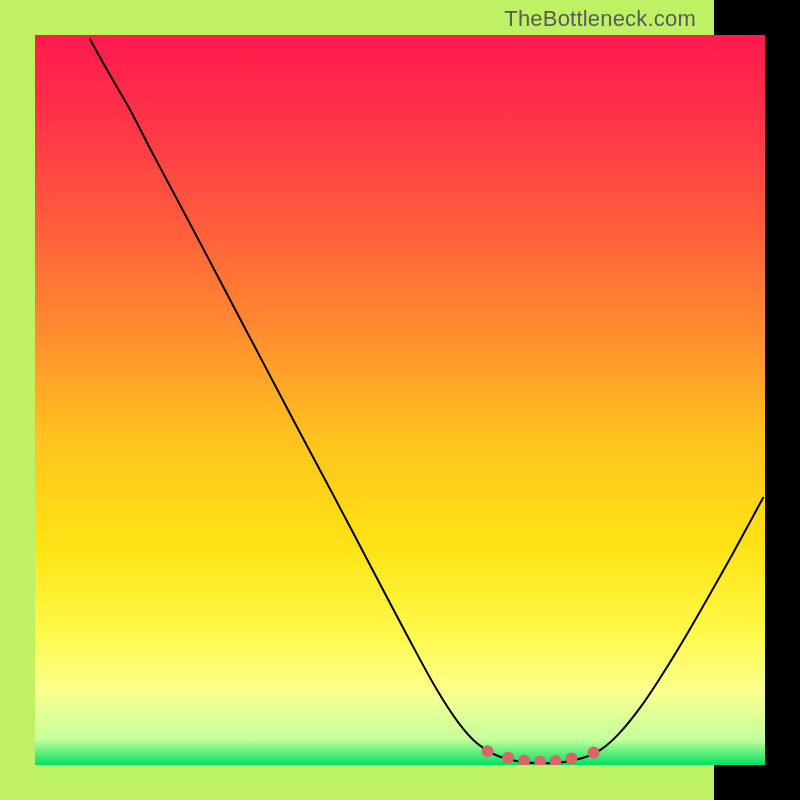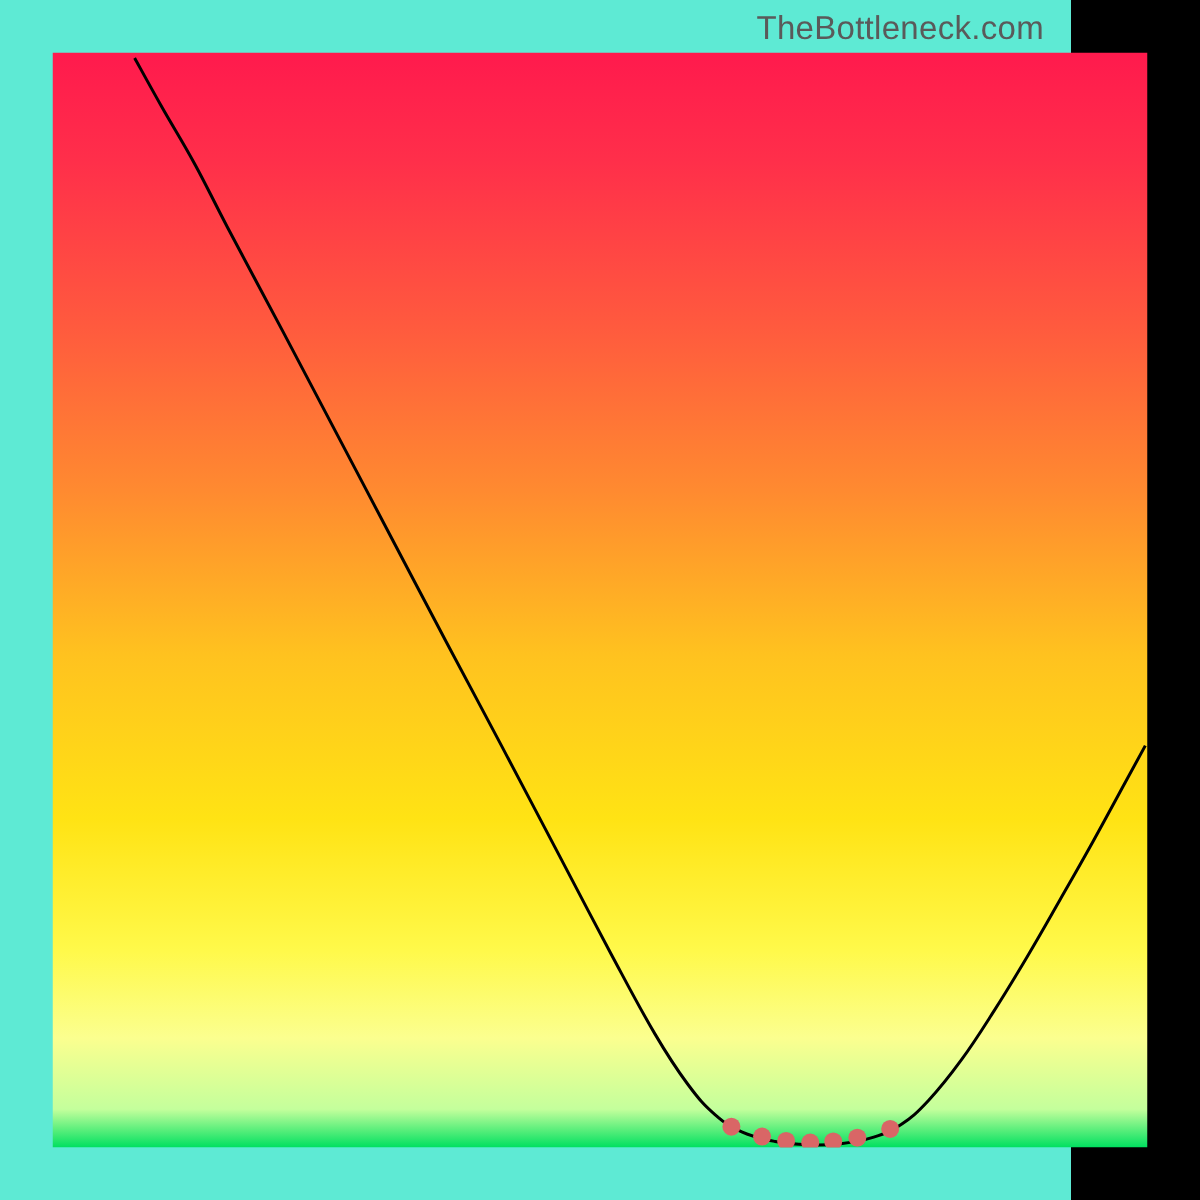--- a/index.html
+++ b/index.html
@@ -1,21 +1,21 @@
 <!DOCTYPE html>
 <html><head>
 <meta charset="utf-8">
 <style>
   * { margin: 0; padding: 0; box-sizing: border-box; }
   html, body { width: 800px; height: 800px; background: #000; overflow: hidden; }
   .frame {
     position: relative;
     width: 714px;
     height: 800px;
-    background: #5eead4;
+    background: #bef264;
   }
   .watermark {
     position: absolute;
     top: 6px;
     right: 18px;
     font-family: Arial, Helvetica, sans-serif;
     font-size: 22px;
     font-weight: 500;
     color: #5a5a5a;
     letter-spacing: 0.2px;

